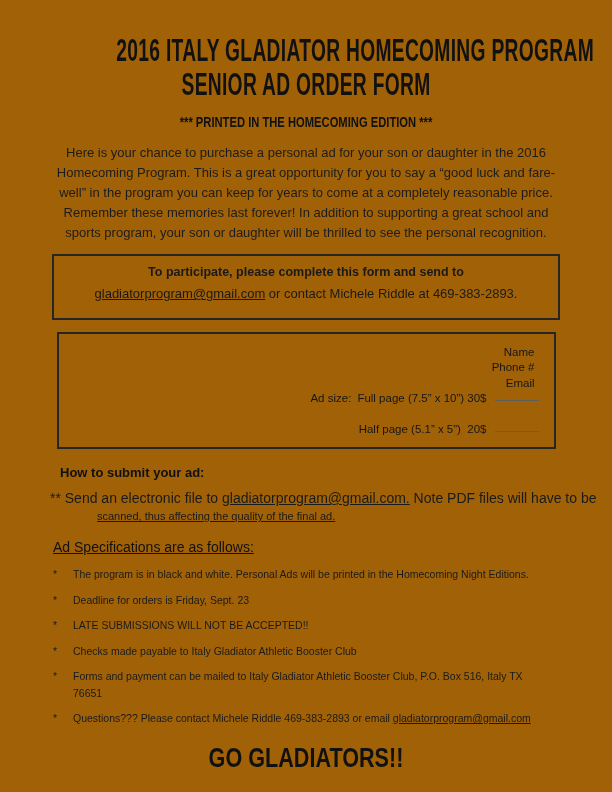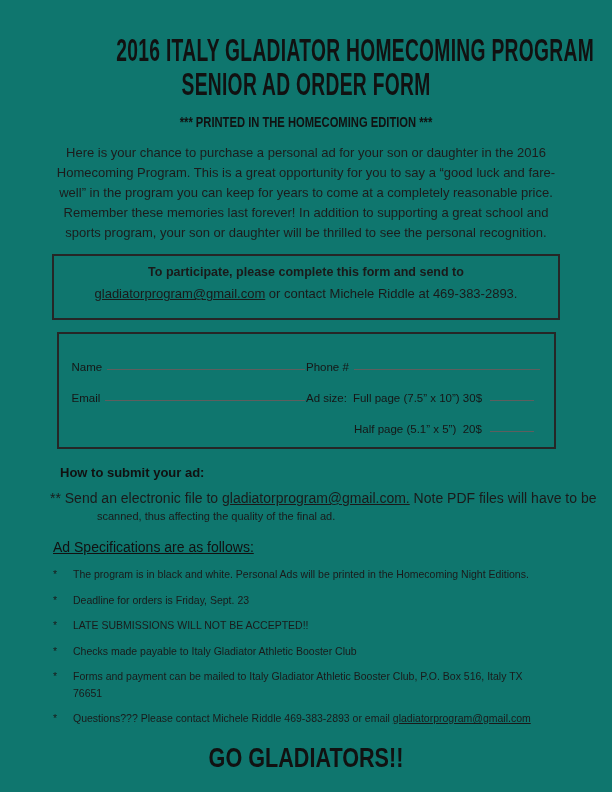--- a/index.html
+++ b/index.html
@@ -1,20 +1,20 @@
 <!DOCTYPE html>
 <html><head>
 <meta charset="utf-8">
 <style>
   html,body { margin:0; padding:0; background:#ffffff; }
   .page {
     position:relative;
     width:612px; height:792px;
     margin:0 auto;
-    background:#0f766e;
+    background:#a16207;
     color:#1a1a1a;
     font-family:"Liberation Sans", sans-serif;
     overflow:hidden;
     box-sizing:border-box;
     padding-top:34px;
   }
 
   
   .condensed {
     text-align:center;
@@ -48,32 +48,32 @@
 
   
   .order-box {
     width:499px; margin:12px auto 0 auto;
     border:2px solid #262626;
     box-sizing:border-box;
     padding:8px 13px 12px 13px;
     font-size:11.5px;
     color:#161616;
   }
-  .frow { display:flex; align-items:flex-end; height:31px; }
+  .frow { display:flex; align-items:flex-end; height:31px;flex-direction:column; }
   .fhalf { flex:0 0 50%; display:flex; align-items:flex-end; box-sizing:border-box; }
   .flabel { white-space:pre; }
   .fline { flex:1 1 auto; border-bottom:1.5px solid #5e5e5e; margin:0 1px 3px 5px; height:2px; }
   .fline-short { flex:0 0 44px; border-bottom:1.5px solid #5e5e5e; margin:0 2px 3px 8px; height:2px; }
   .opt-label { white-space:pre; margin-left:6px; }
   .row-indent { padding-left:48px; }
 
   
   .howto-heading { margin:16px 0 0 60px; font-weight:bold; font-size:13px; color:#111; }
   .howto-line1 { margin:10px 20px 0 50px; font-size:14px; white-space:nowrap; }
-  .howto-line2 { margin:4px 0 0 97px; font-size:11px; }
+  .howto-line2 { margin:4px 0 0 97px; font-size:11px;text-decoration:underline; }
 
   
   .specs-heading { margin:17px 0 0 53px; font-size:14px; text-decoration:underline; color:#111; }
   .specs-list { margin:11px 30px 0 53px; padding:0; list-style:none; font-size:10.5px; }
   .specs-list li { display:flex; margin-bottom:9px; line-height:16.5px; }
   .bullet { flex:0 0 20px; font-size:10.5px; }
   .li-text { flex:1 1 auto; white-space:pre-line; }
 
   
   .footer-cheer { font-size:27px; line-height:30px; margin-top:16px; transform:scaleX(0.8); }

